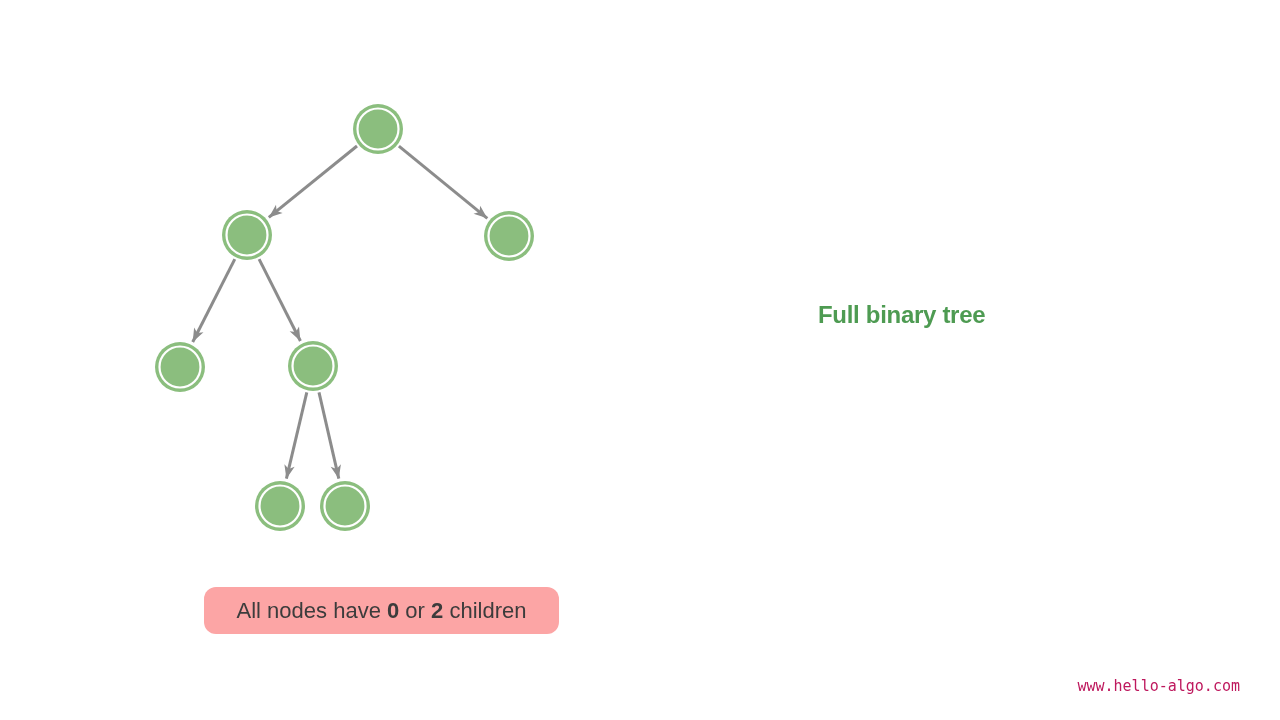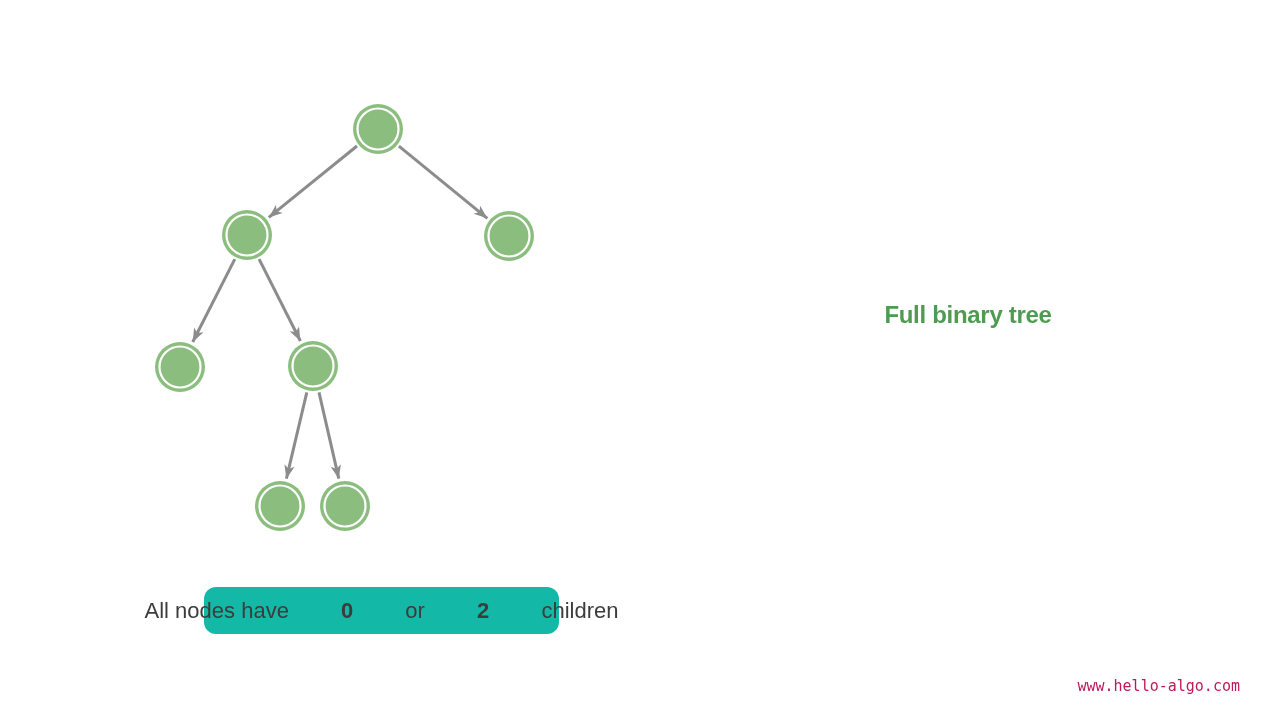--- a/index.html
+++ b/index.html
@@ -17,21 +17,21 @@
   svg.tree {
     position: absolute;
     left: 0; top: 0;
     width: 1280px; height: 720px;
   }
   .figure-title {
     position: absolute;
     left: 818px;
     top: 301px;
     width: 300px;
-    text-align: center;
+    text-align: left;
     font-size: 24px;
     font-weight: bold;
     letter-spacing: -0.3px;
   }
   .caption-pill {
     position: absolute;
     left: 204px;
     top: 587px;
     width: 355px;
     height: 47px;
@@ -98,17 +98,17 @@
         </g>
         <g>
           <circle cx="345" cy="506" r="25" fill="#8bbe7e"></circle>
           <circle cx="345" cy="506" r="20.5" fill="none" stroke="#ffffff" stroke-width="2.2"></circle>
         </g>
       </g>
   </svg>
 
   <div class="figure-title" style="color: rgb(78, 155, 82);">Full binary tree</div>
 
-  <div class="caption-pill" style="background: #14b8a6; color: rgb(60, 60, 60); gap: 46px;"><span class="seg-normal">All nodes have </span><span class="seg-bold">0</span><span class="seg-normal"> or </span><span class="seg-bold">2</span><span class="seg-normal"> children</span></div>
+  <div class="caption-pill" style="background: #fca5a5; color: rgb(60, 60, 60);"><span class="seg-normal">All nodes have </span><span class="seg-bold">0</span><span class="seg-normal"> or </span><span class="seg-bold">2</span><span class="seg-normal"> children</span></div>
 
   <div class="watermark" style="color: #be185d;">www.hello-algo.com</div>
 
 </div>
 
 </body></html>

